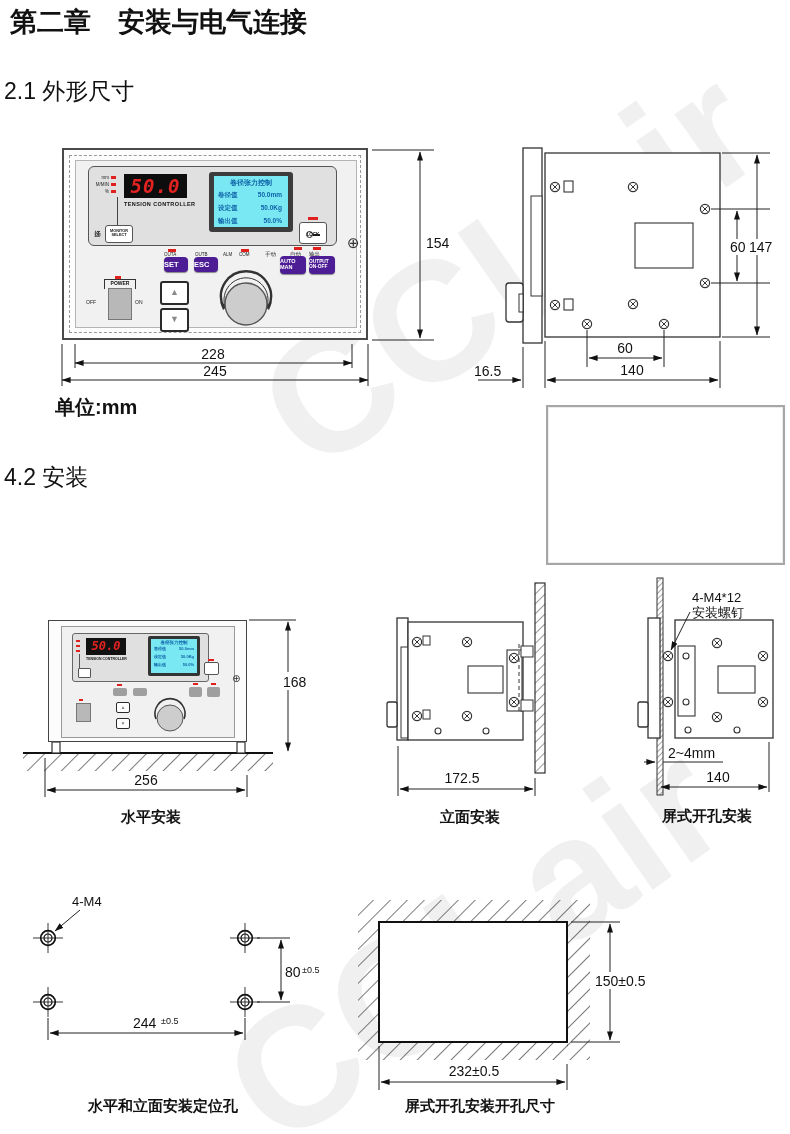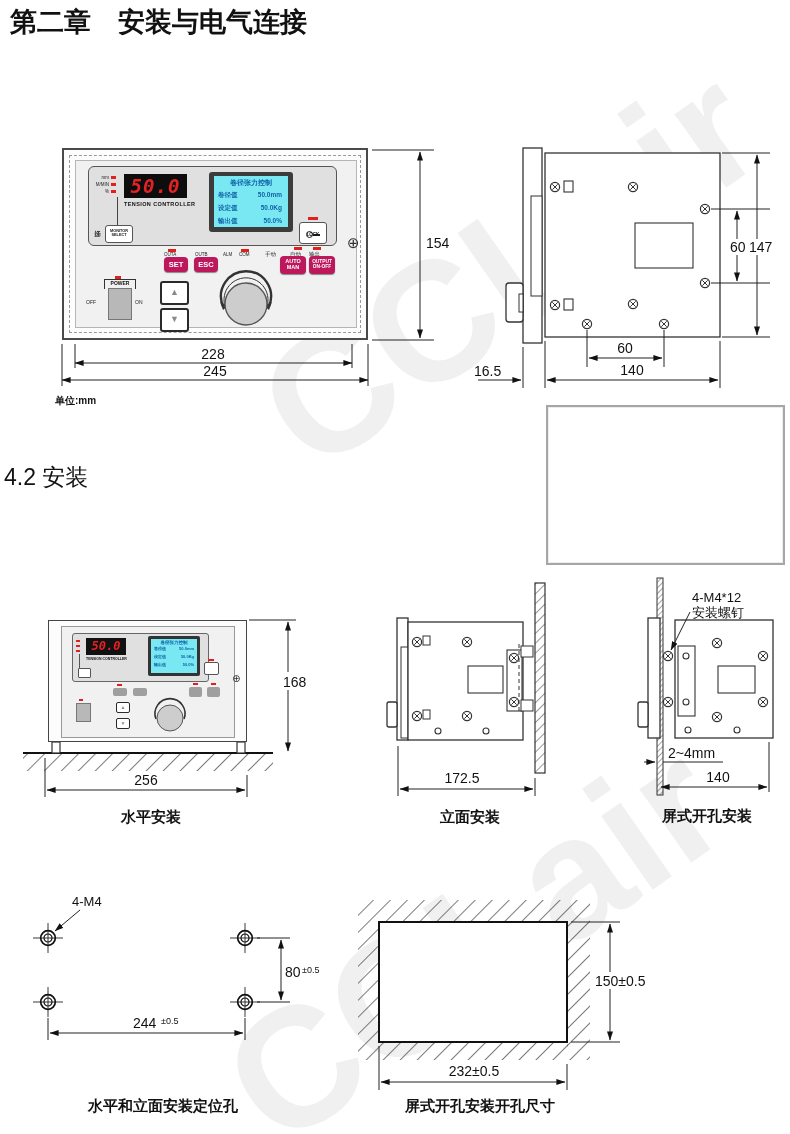--- a/index.html
+++ b/index.html
@@ -6,21 +6,21 @@
   #page{position:relative;width:790px;height:1134px;background:#fff;overflow:hidden;
         font-family:"Liberation Sans","DejaVu Sans",sans-serif;color:#111;}
   .abs{position:absolute;}
   .wm{position:absolute;font-weight:bold;font-size:170px;white-space:nowrap;
       color:rgba(70,70,70,0.08);transform:rotate(-35deg);z-index:0;pointer-events:none;
       font-family:"Liberation Sans",sans-serif;}
   h1.title{position:absolute;left:8px;top:2px;margin:2px;font-size:27px;font-weight:bold;z-index:3;}
   .h2{position:absolute;font-size:23px;font-weight:500;z-index:3;}
   .para{position:absolute;font-size:15px;z-index:3;}
   .para b{font-weight:bold;}
-  .unit{position:absolute;font-size:10px;font-weight:600;z-index:3;}
+  .unit{position:absolute;font-size:20px;font-weight:600;z-index:3;}
   svg#draw{position:absolute;left:0;top:0;z-index:1;}
   .dimt{font:14px "Liberation Sans",sans-serif;fill:#111;}
   .dimts{font:9px "Liberation Sans",sans-serif;fill:#111;}
   .capt{font:600 15px "Liberation Sans",sans-serif;fill:#111;}
   .notet{font:13px "Liberation Sans",sans-serif;fill:#111;}
   
   .fp{position:absolute;left:62px;top:148px;width:306px;height:192px;border:2px solid #4a4a4a;
       background:#fdfdfd;z-index:2;box-sizing:border-box;}
   .fp-dash{position:absolute;left:5px;top:5px;width:290px;height:176px;border:1px dashed #999;}
   .fp-face{position:absolute;left:11px;top:10px;width:280px;height:166px;background:#f1f1f1;border:1px solid #b5b5b5;}
@@ -28,22 +28,22 @@
             border:1.5px solid #555;border-radius:6px;}
   .seg{position:absolute;left:35px;top:7px;width:63px;height:24px;background:#0d0d0d;
        color:#e32222;font:bold italic 19px "DejaVu Sans Mono",monospace;text-align:center;line-height:24px;letter-spacing:1px;}
   .brand{position:absolute;left:35px;top:34px;width:110px;font-size:5.5px;font-weight:bold;color:#111;letter-spacing:.4px;}
   .lcd{position:absolute;left:120px;top:5px;width:84px;height:60px;background:#3c3c3c;border-radius:3px;}
   .lcd-in{position:absolute;left:5px;top:4px;width:74px;height:51px;background:#79e8f2;color:#0f63a8;}
   .lcd-tt{font-size:7px;font-weight:bold;text-align:center;margin-top:2px;}
   .lcd-row{display:flex;justify-content:space-between;padding:0 6px 0 4px;font-size:6.5px;font-weight:bold;line-height:13px;}
   .led{position:absolute;background:#e0201c;}
   .ind-lab{position:absolute;font-size:4.5px;color:#222;width:16px;text-align:right;}
-  .btn{position:absolute;background:#be185d;border-radius:4px;color:#fff;font-weight:bold;
-       text-align:center;box-shadow:0 1px 1px rgba(0,0,0,.45);}
+  .btn{position:absolute;background:#4c1d95;border-radius:4px;color:#fff;font-weight:bold;
+       text-align:left;box-shadow:0 1px 1px rgba(0,0,0,.45);}
   .slab{position:absolute;font-size:4.5px;color:#222;}
   .clab{position:absolute;font-size:5.5px;color:#222;}
   .wbtn{position:absolute;background:#fff;border:1px solid #555;border-radius:3px;text-align:center;}
   .arrbtn{position:absolute;width:25px;height:20px;background:#fff;border:2px solid #2a2a2a;border-radius:3px;
           color:#8a8a8a;font-size:9px;line-height:18px;text-align:center;}
   .vtext{writing-mode:vertical-rl;text-orientation:upright;font-size:6.5px;color:#222;line-height:1;}
   
   .mp{position:absolute;left:48px;top:620px;width:199px;height:122px;border:1.5px solid #444;
       background:#fcfcfc;z-index:2;box-sizing:border-box;}
   .mp-face{position:absolute;left:12px;top:5px;width:172px;height:110px;border:1px solid #999;background:#f1f1f1;}
@@ -63,20 +63,21 @@
 </style>
 </head>
 <body>
 
 <div id="page">
 
   <div class="wm" style="left:230px;top:170px;">CCLair</div>
   <div class="wm" style="left:195px;top:845px;">CCLair</div>
 
   <h1 class="title">第二章　安装与电气连接</h1>
+  <div class="h2" style="left:4px;top:76px;">2.1 外形尺寸</div>
   <div class="unit" style="left:55px;top:394px;">单位:mm</div>
   <div class="h2" style="left:4px;top:462px;">4.2 安装</div>
 
   <div class="ebox"></div>
 
   <svg id="draw" width="790" height="1134" viewBox="0 0 790 1134">
     <defs>
       <marker id="ar" markerWidth="10" markerHeight="8" refX="8.6" refY="3" orient="auto-start-reverse" markerUnits="userSpaceOnUse">
         <path d="M0,0 L9,3 L0,6 z" fill="#111"></path>
       </marker>

